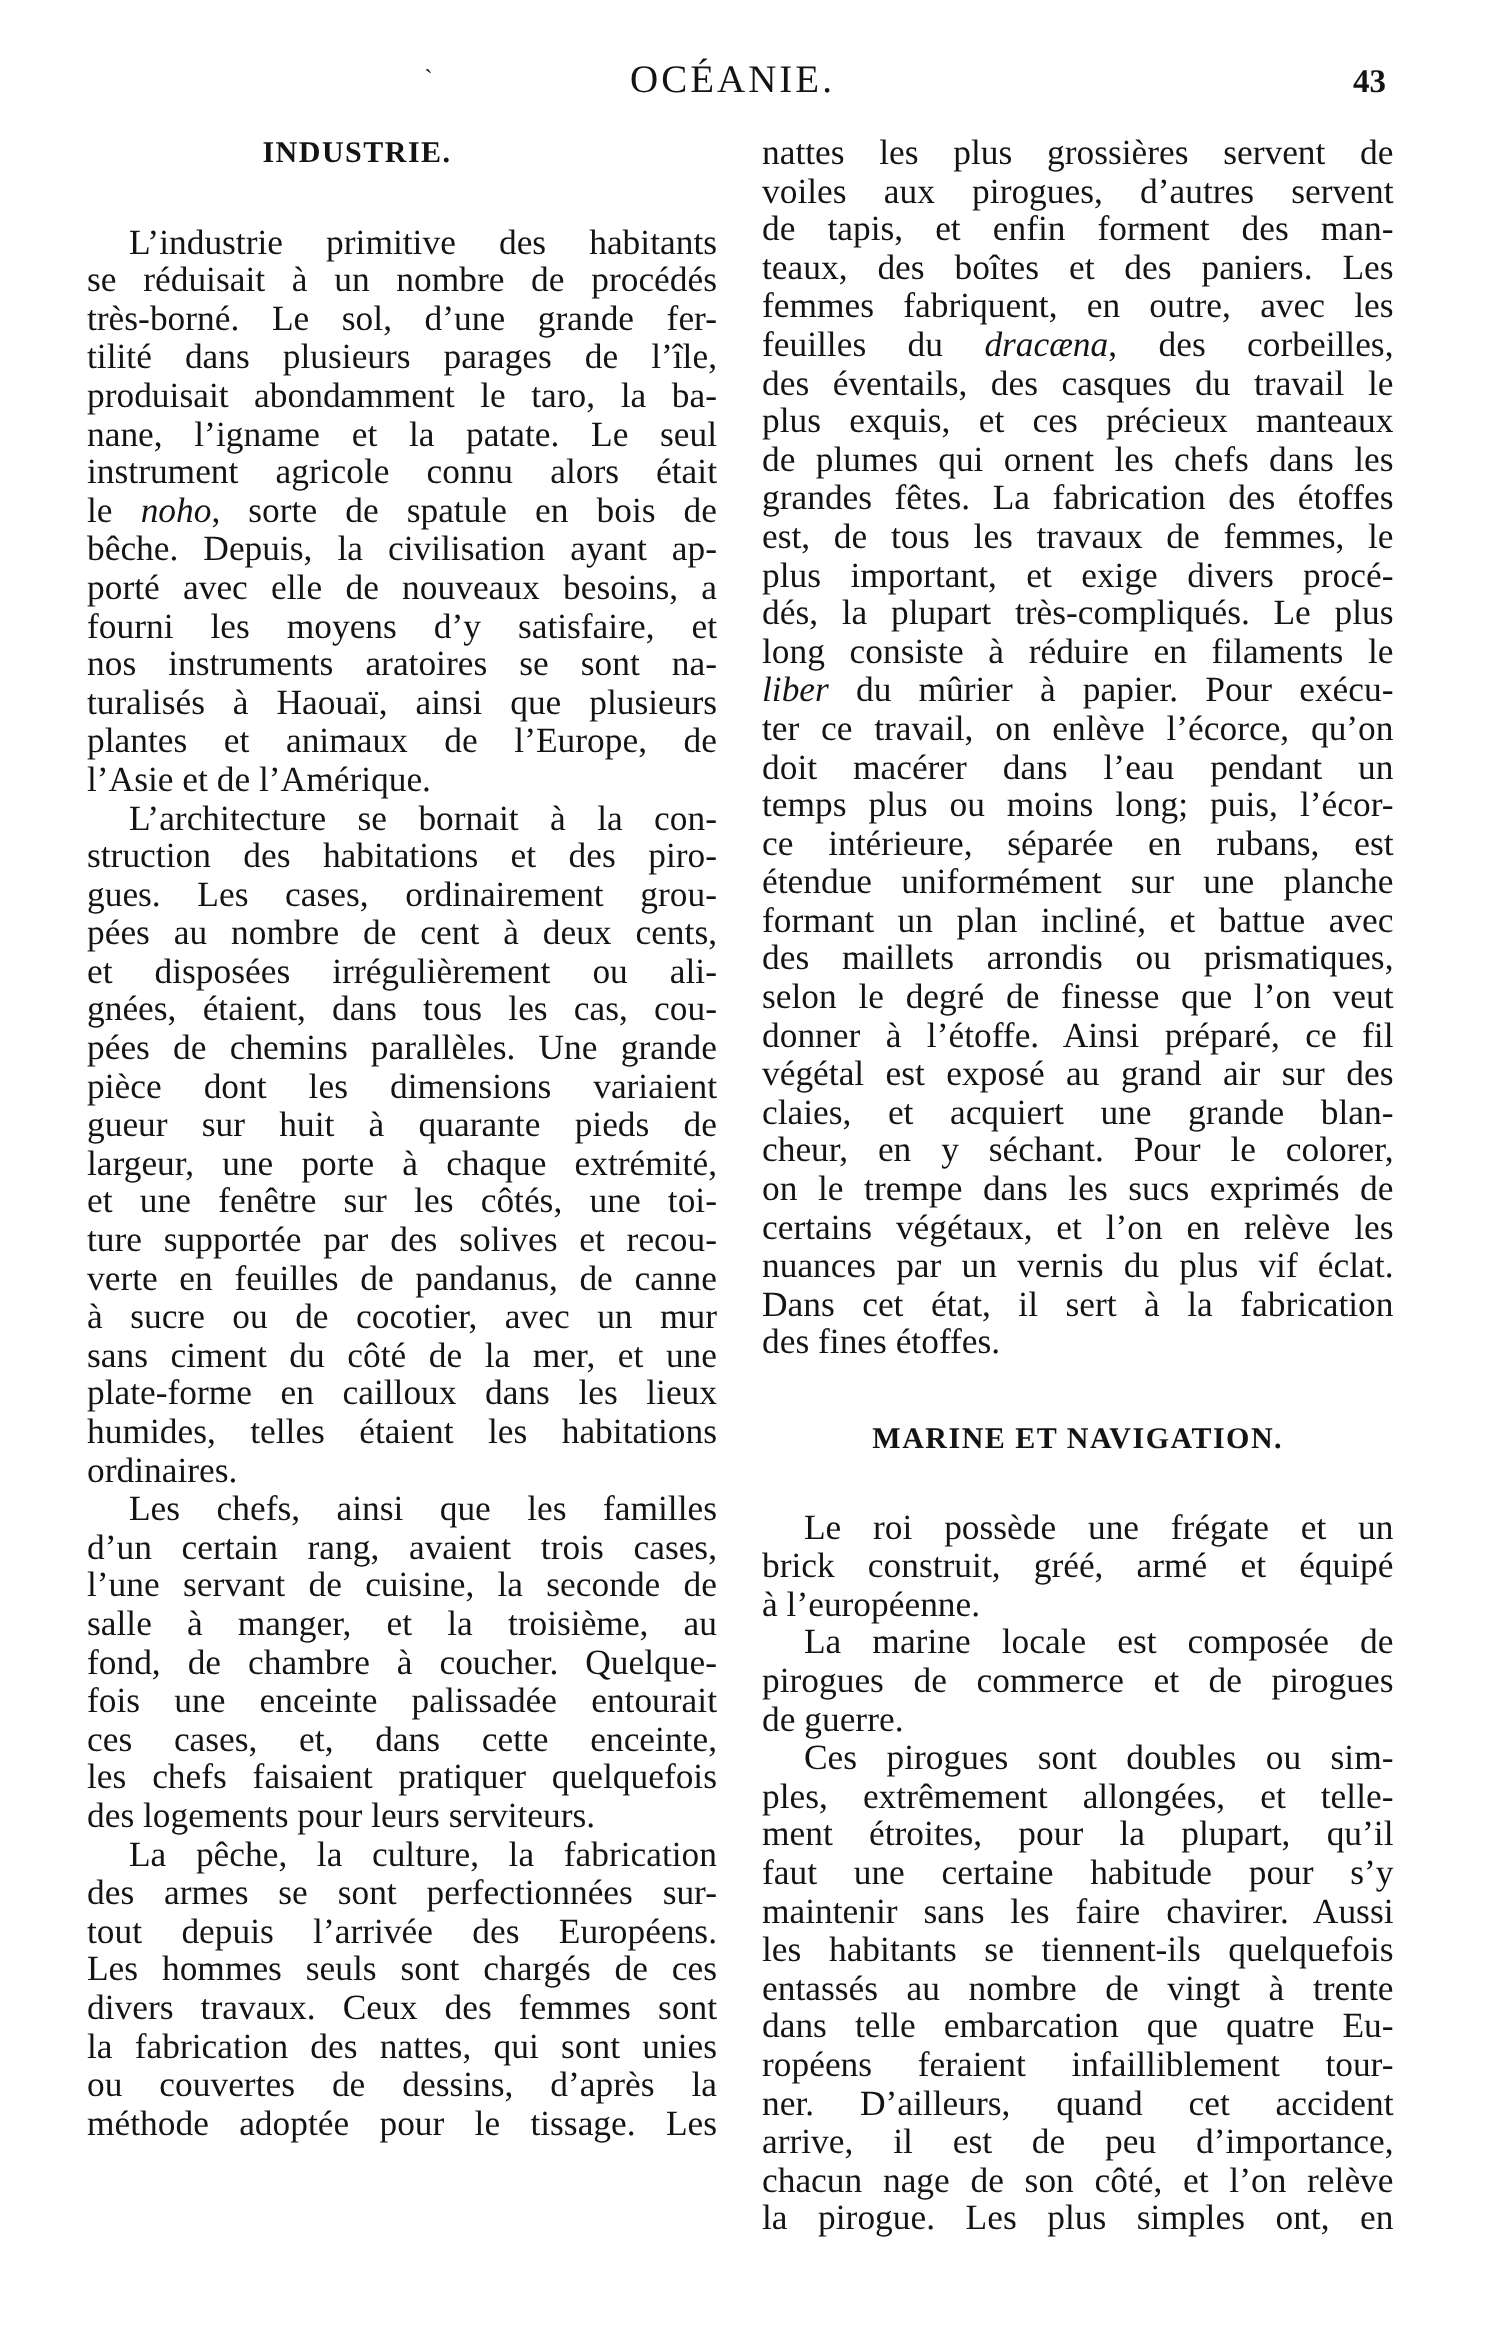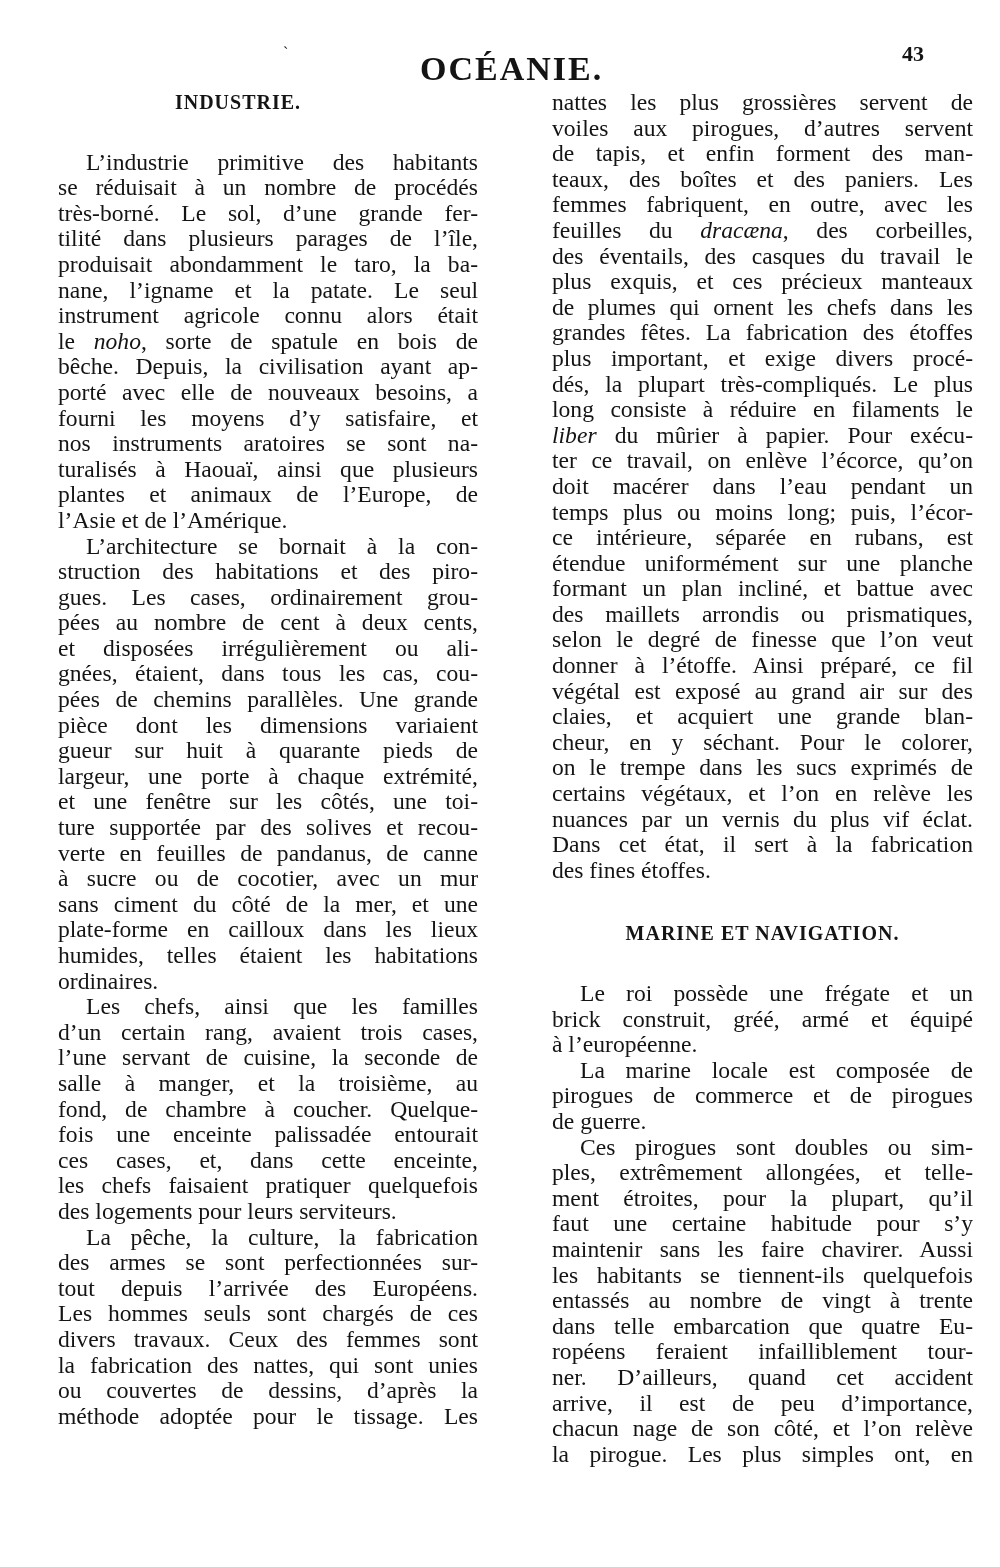--- a/index.html
+++ b/index.html
@@ -18,24 +18,24 @@
     .page-header {
       position: absolute;
       top: 38px;
       left: 0;
       width: 1000px;
       height: 40px;
     }
     .running-title {
       position: absolute;
       left: 420px;
-      top: 12px;
-      font-size: 34px;
+      top: 0;
+      font-size: 26px;
       letter-spacing: 2px;
-      font-weight: bold;
+      font-weight: normal;
     }
     .page-number {
       position: absolute;
       left: 902px;
       top: 3px;
       font-size: 22px;
       font-weight: bold;
     }
     .tick-mark {
       position: absolute;
@@ -45,21 +45,21 @@
     }
     .column {
       position: absolute;
       top: 90px;
       font-size: 23.6px;
       line-height: 25.6px;
       text-align: justify;
       hyphens: none;
     }
     .col-left { left: 58px; width: 420px; }
-    .col-right { left: 508px; width: 421px; margin-left: 44px; }
+    .col-right { left: 508px; width: 421px; }
     .line {
       display: block;
       text-align: justify;
       text-align-last: justify;
       white-space: nowrap;
       overflow: visible;
       height: 25.6px;
     }
     .line.last { text-align-last: left; }
     .line.indent { padding-left: 28px; }
@@ -157,20 +157,21 @@
         <span class="line">nattes les plus grossières servent de</span>
         <span class="line">voiles aux pirogues, d’autres servent</span>
         <span class="line">de tapis, et enfin forment des man-</span>
         <span class="line">teaux, des boîtes et des paniers. Les</span>
         <span class="line">femmes fabriquent, en outre, avec les</span>
         <span class="line">feuilles du <em>dracæna</em>, des corbeilles,</span>
         <span class="line">des éventails, des casques du travail le</span>
         <span class="line">plus exquis, et ces précieux manteaux</span>
         <span class="line">de plumes qui ornent les chefs dans les</span>
         <span class="line">grandes fêtes. La fabrication des étoffes</span>
+        <span class="line">est, de tous les travaux de femmes, le</span>
         <span class="line">plus important, et exige divers procé-</span>
         <span class="line">dés, la plupart très-compliqués. Le plus</span>
         <span class="line">long consiste à réduire en filaments le</span>
         <span class="line"><em>liber</em> du mûrier à papier. Pour exécu-</span>
         <span class="line">ter ce travail, on enlève l’écorce, qu’on</span>
         <span class="line">doit macérer dans l’eau pendant un</span>
         <span class="line">temps plus ou moins long; puis, l’écor-</span>
         <span class="line">ce intérieure, séparée en rubans, est</span>
         <span class="line">étendue uniformément sur une planche</span>
         <span class="line">formant un plan incliné, et battue avec</span>

